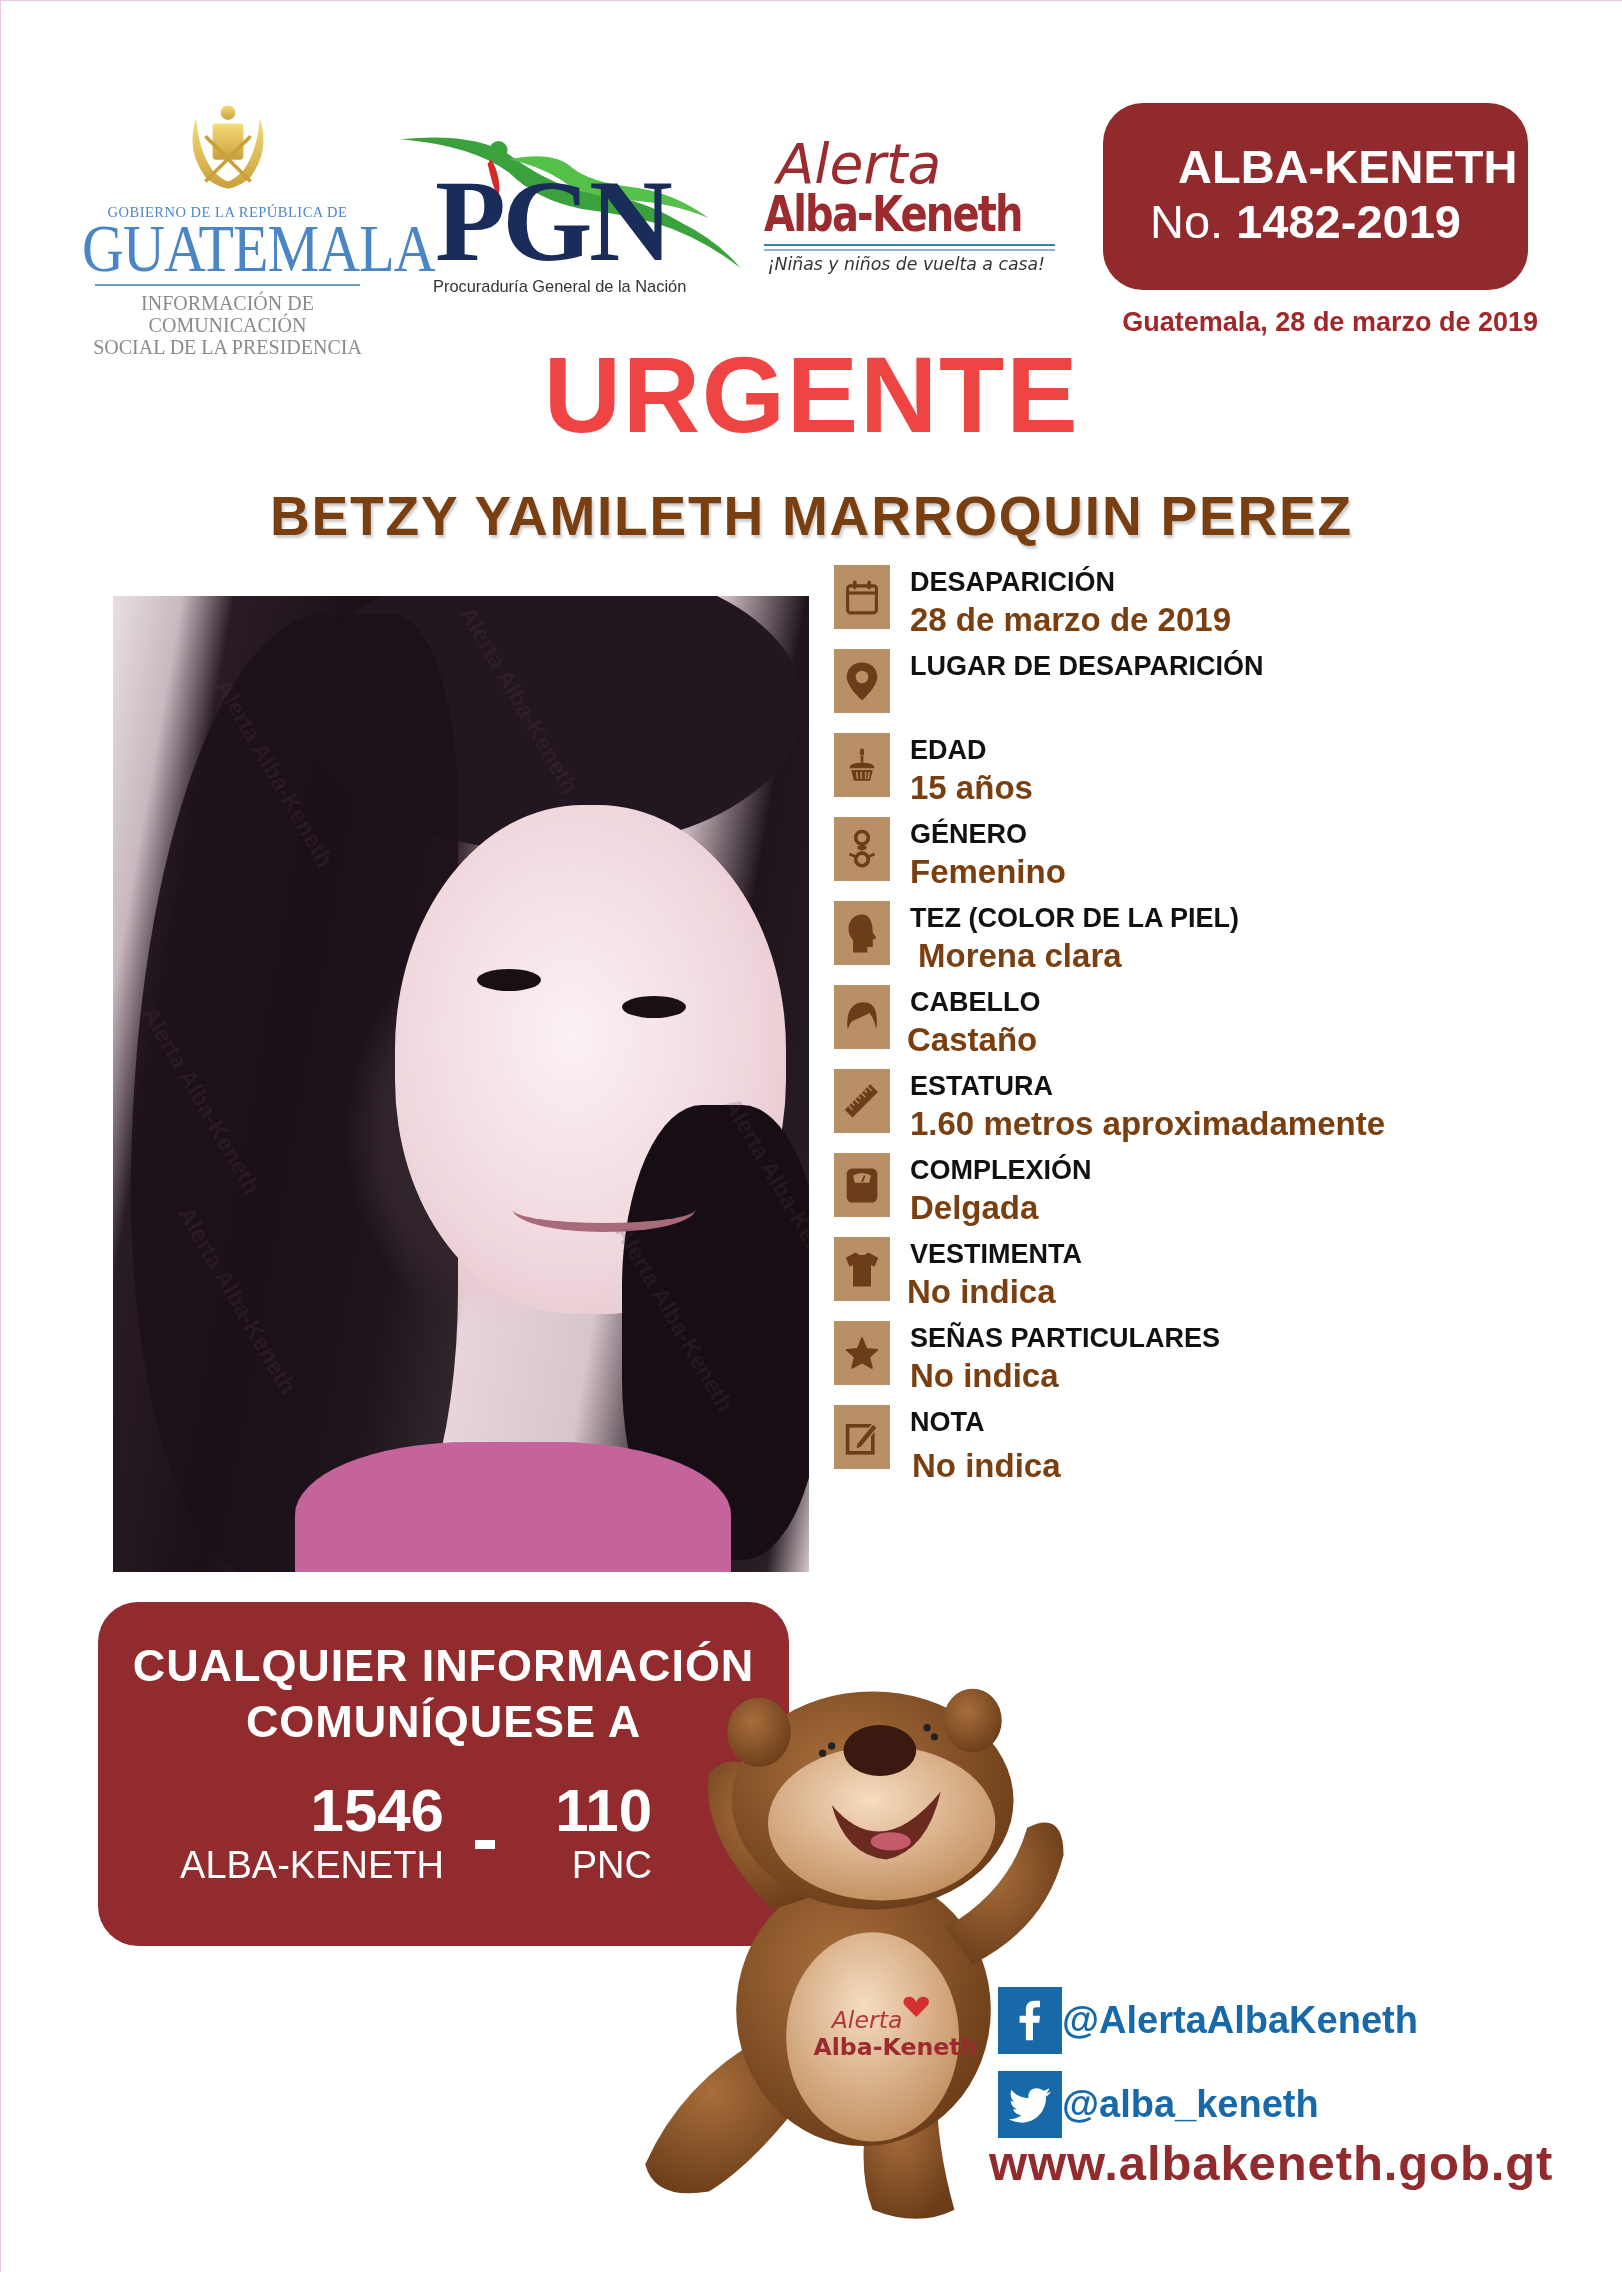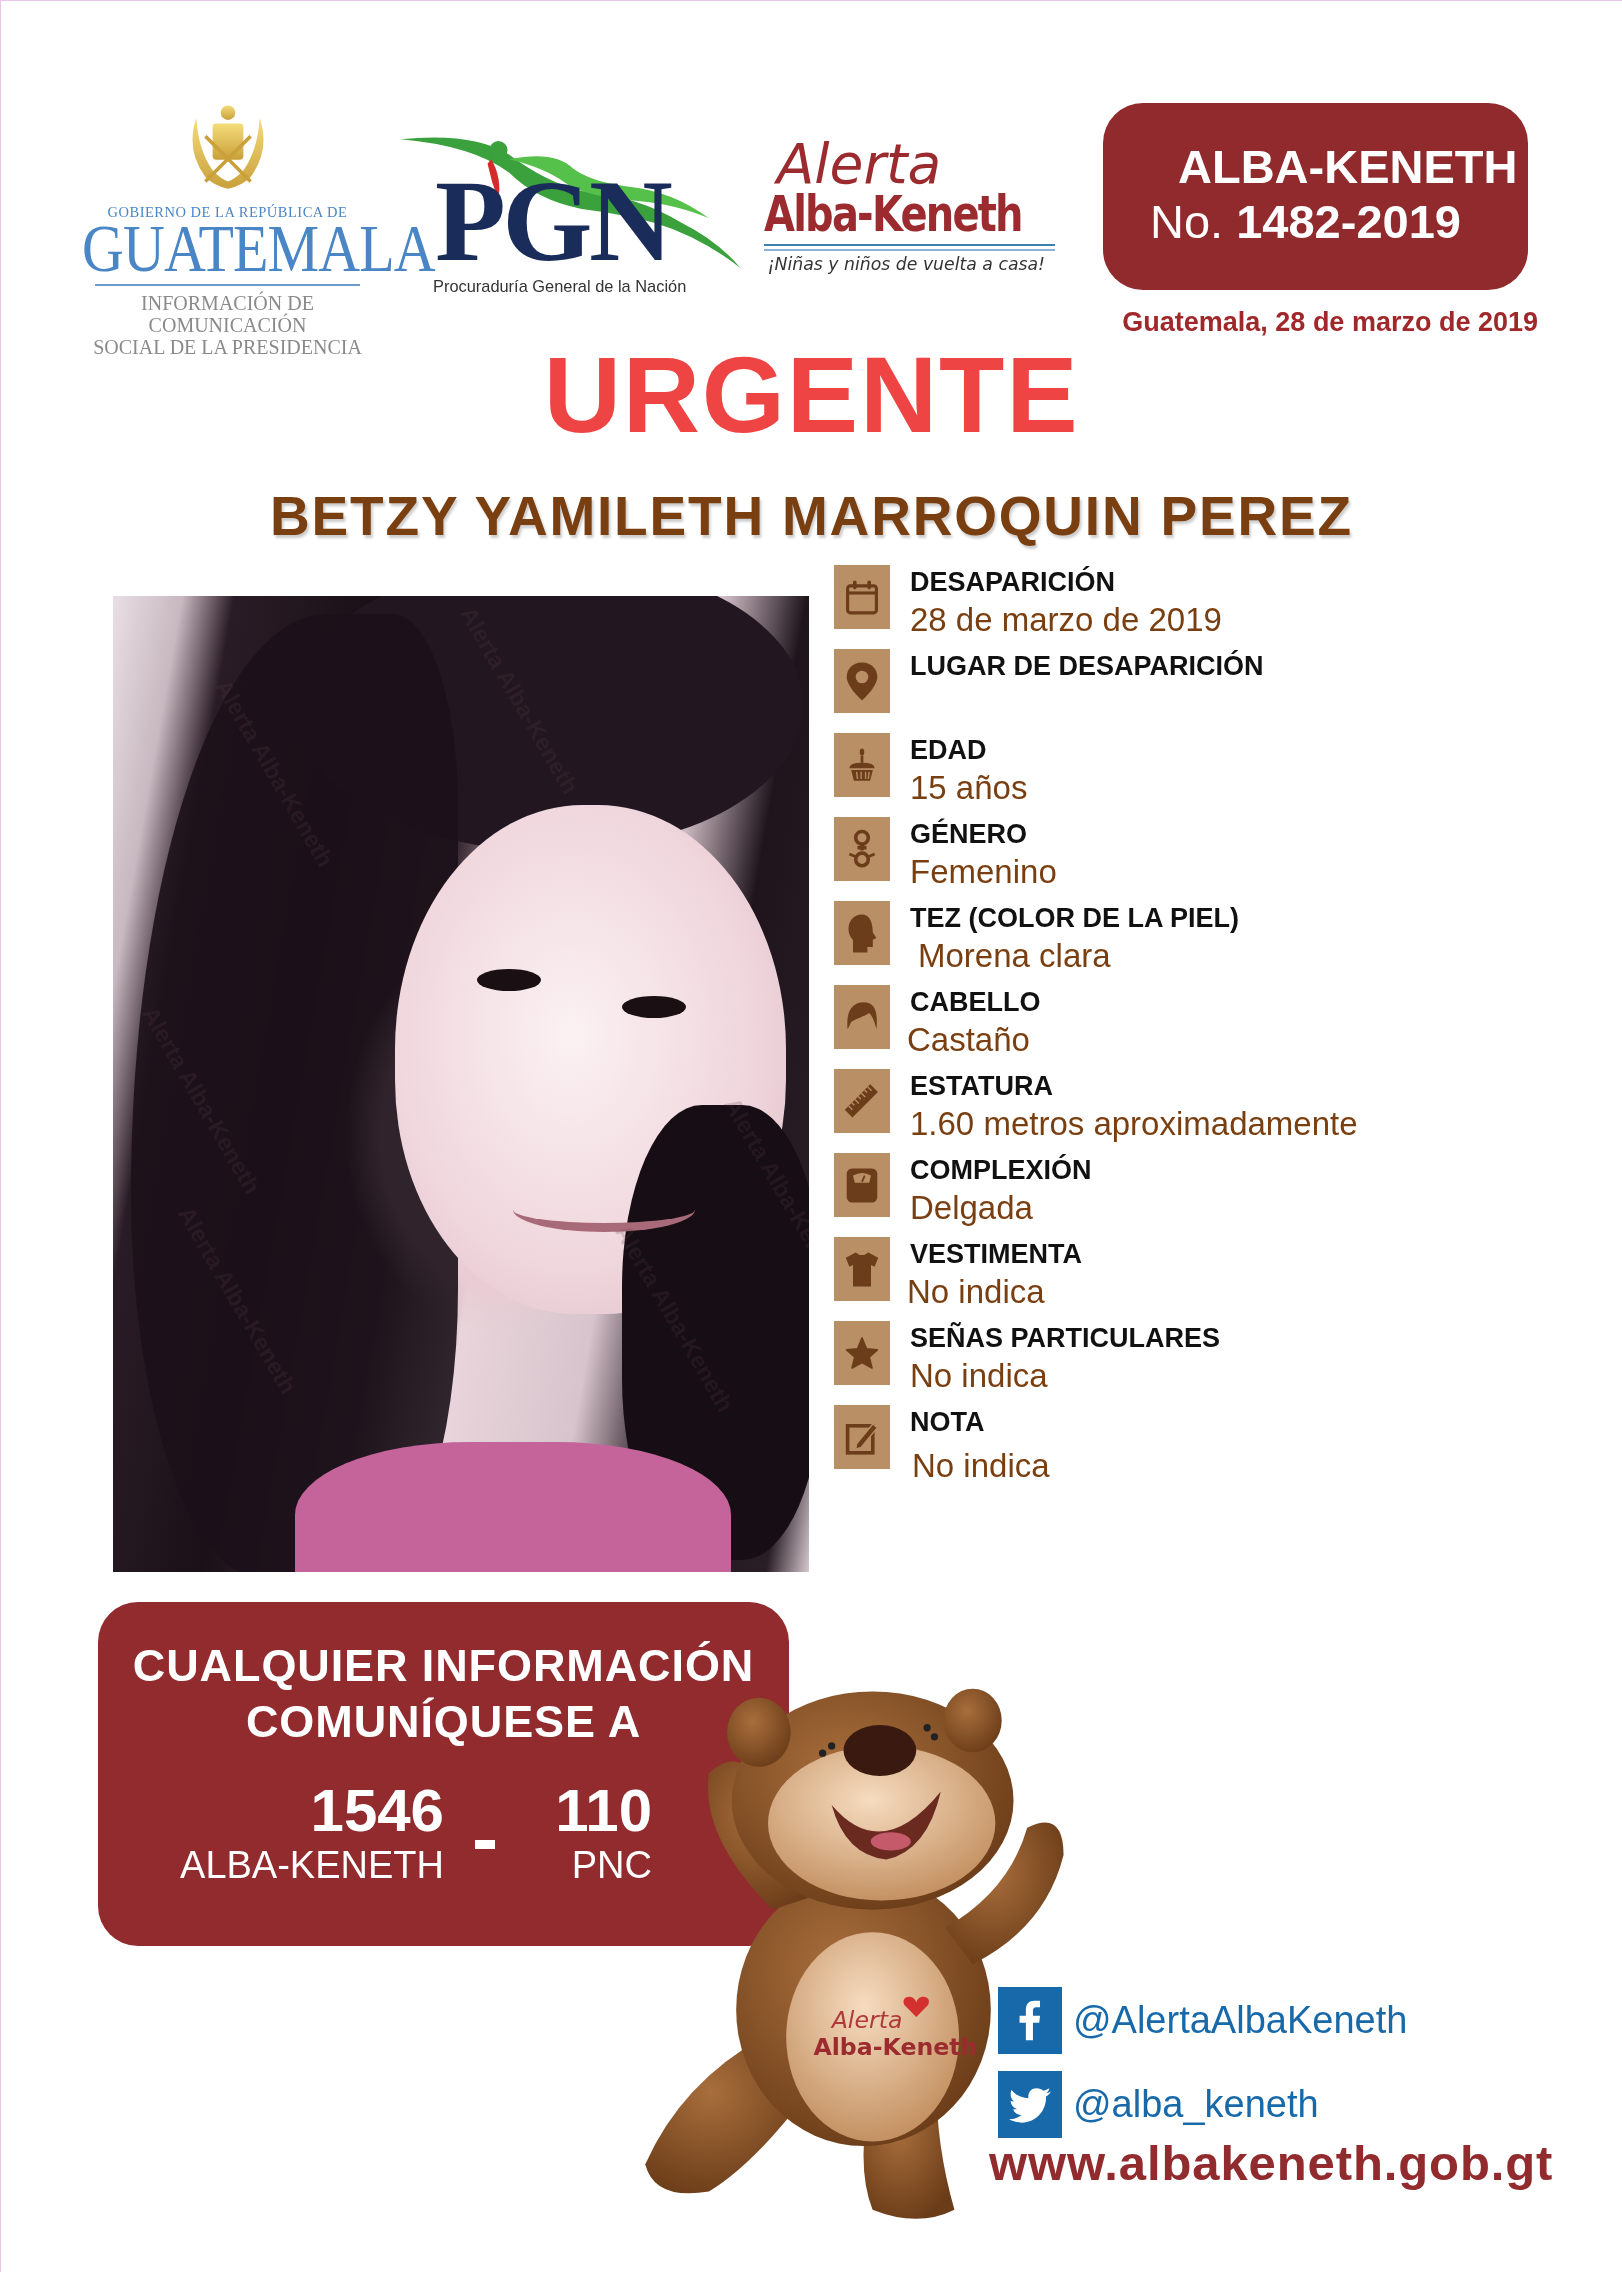--- a/index.html
+++ b/index.html
@@ -50,39 +50,39 @@
   .photo-mouth { position: absolute; left: 400px; top: 591px; width: 182px; height: 45px; border-bottom: 9px solid #a86a78; border-radius: 0 0 50% 50%; }
   .photo-shirt { position: absolute; left: 182px; top: 846px; width: 436px; height: 182px; border-radius: 40% 40% 0 0; background: #c4649a; }
   .watermark { position: absolute; color: rgba(90,60,70,0.22); font-weight: bold; font-size: 23.6px; transform: rotate(60deg); white-space: nowrap; }
 
   
   .details { position: absolute; left: 834px; top: 565px; width: 746px; }
   .detail-row { position: relative; height: 84px; }
   .detail-icon { position: absolute; left: 0; top: 0; width: 56px; height: 64px; background: #b98f66; display: flex; align-items: center; justify-content: center; }
   .detail-icon svg { width: 40px; height: 45px; }
   .detail-label { position: absolute; left: 76px; top: 1.8px; font-size: 27px; font-weight: bold; color: #111; letter-spacing: 0px; white-space: nowrap; }
-  .detail-value { position: absolute; left: 76px; top: 36px; font-size: 33px; font-weight: normal; color: #7a3f10; white-space: nowrap; }
+  .detail-value { position: absolute; left: 76px; top: 36px; font-size: 33px; font-weight: bold; color: #7a3f10; white-space: nowrap; }
 
   
   .contact-box { position: absolute; left: 98px; top: 1602px; width: 691px; height: 344px; background: #922b2e; border-radius: 40px; color: #fff; text-align: center; }
   .contact-title { position: absolute; left: 0; right: 0; top: 36px; font-size: 45px; font-weight: bold; line-height: 56px; letter-spacing: 0.9px; }
   .phone { position: absolute; top: 177px; text-align: right; }
   .phone-num { font-size: 60px; font-weight: bold; line-height: 64px; }
   .phone-org { font-size: 38px; line-height: 44px; }
   .phone-1 { left: 73px; width: 273px; }
   .phone-2 { left: 409px; width: 145px; }
   .phone-sep { position: absolute; left: 377px; top: 238px; width: 20px; height: 9px; background: #fff; }
 
   
   .bear { position: absolute; left: 627px; top: 1655px; width: 473px; height: 582px; }
 
   
   .social-row { position: absolute; left: 998px; display: flex; align-items: center; }
   .social-icon { width: 64px; height: 67px; background: #1769aa; display: flex; align-items: center; justify-content: center; color: #fff; }
-  .social-text { margin-left: 11px; font-size: 38px; font-weight: normal; color: #1769aa; letter-spacing: 0px; }
+  .social-text { font-size: 38px; font-weight: bold; color: #1769aa; letter-spacing: 0px; }
   .fb { top: 1987px; }
   .tw { top: 2071px; }
   .website { position: absolute; left: 989px; top: 2135px; font-size: 49px; font-weight: bold; color: #922b2e; letter-spacing: 0.9px; }
 </style>
 </head>
 <body>
 
 <div class="frame"></div>
 
 <div class="gt-logo">

